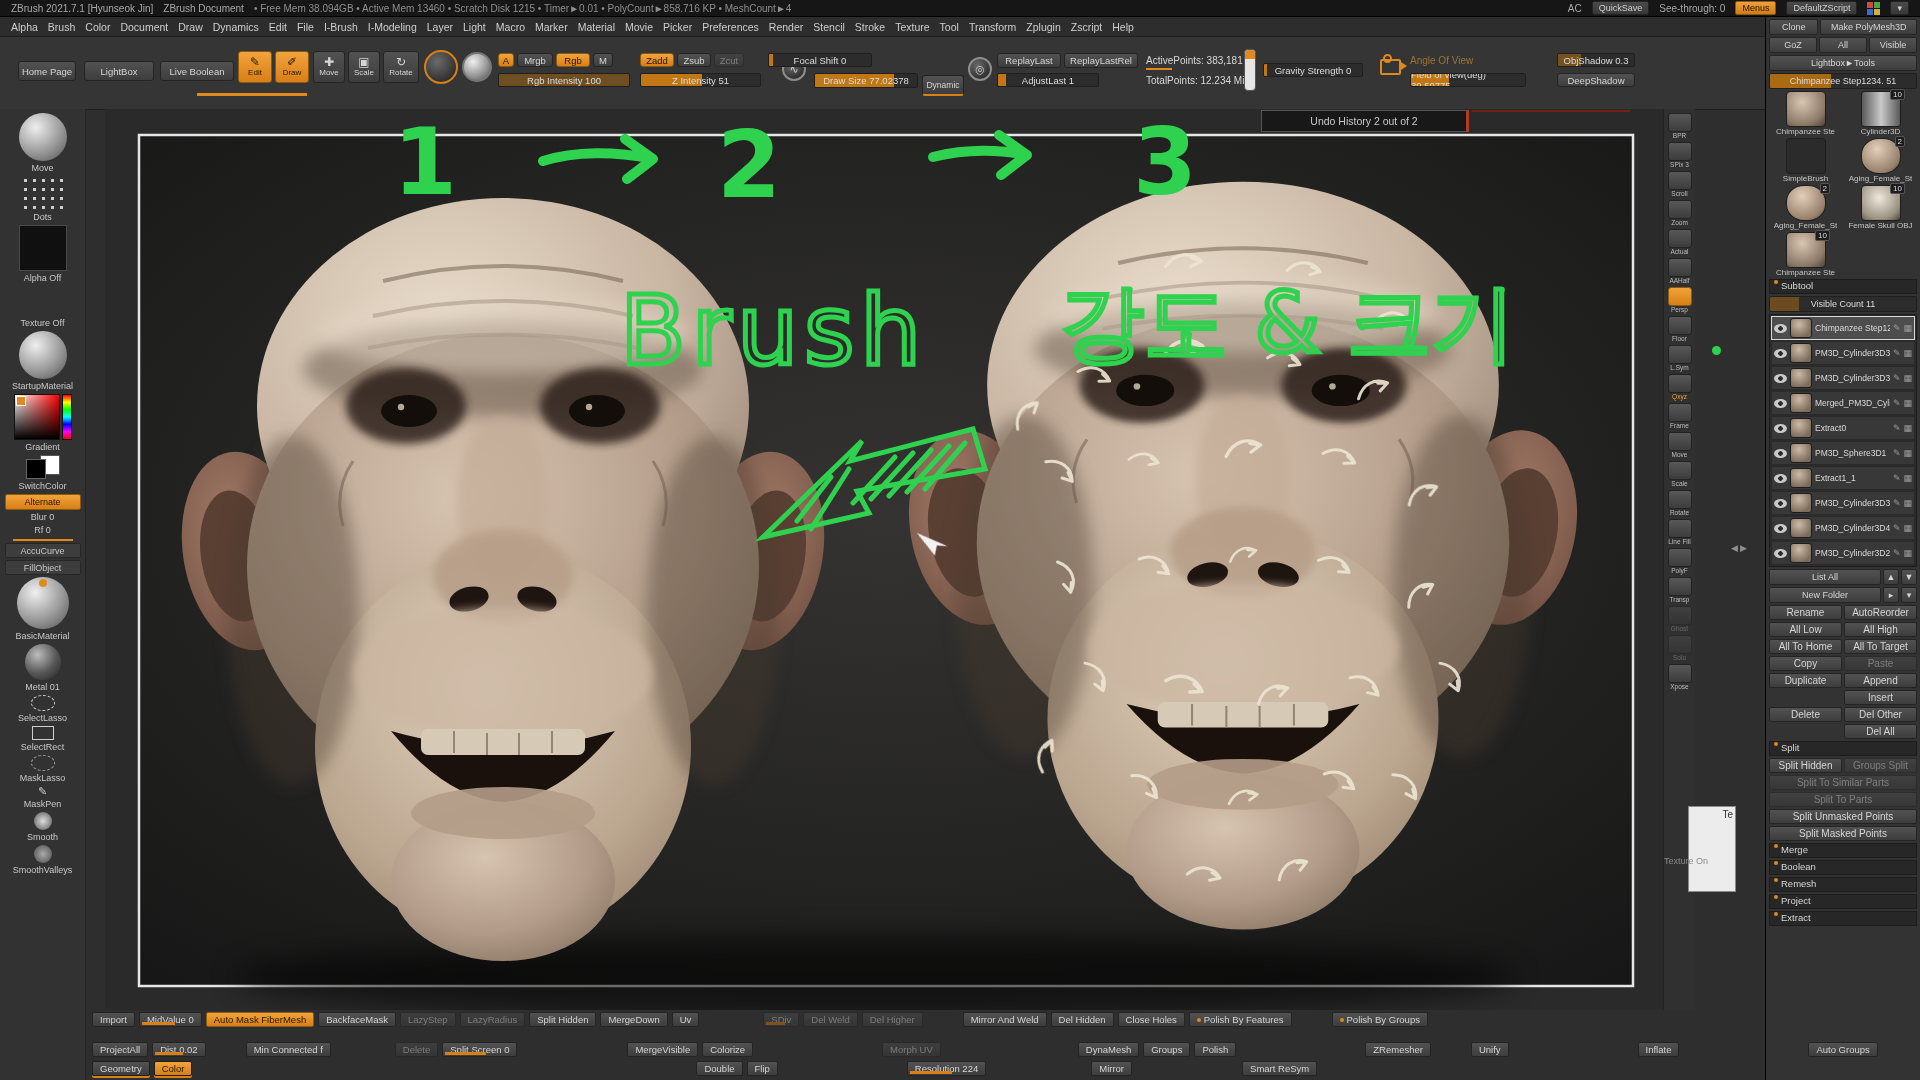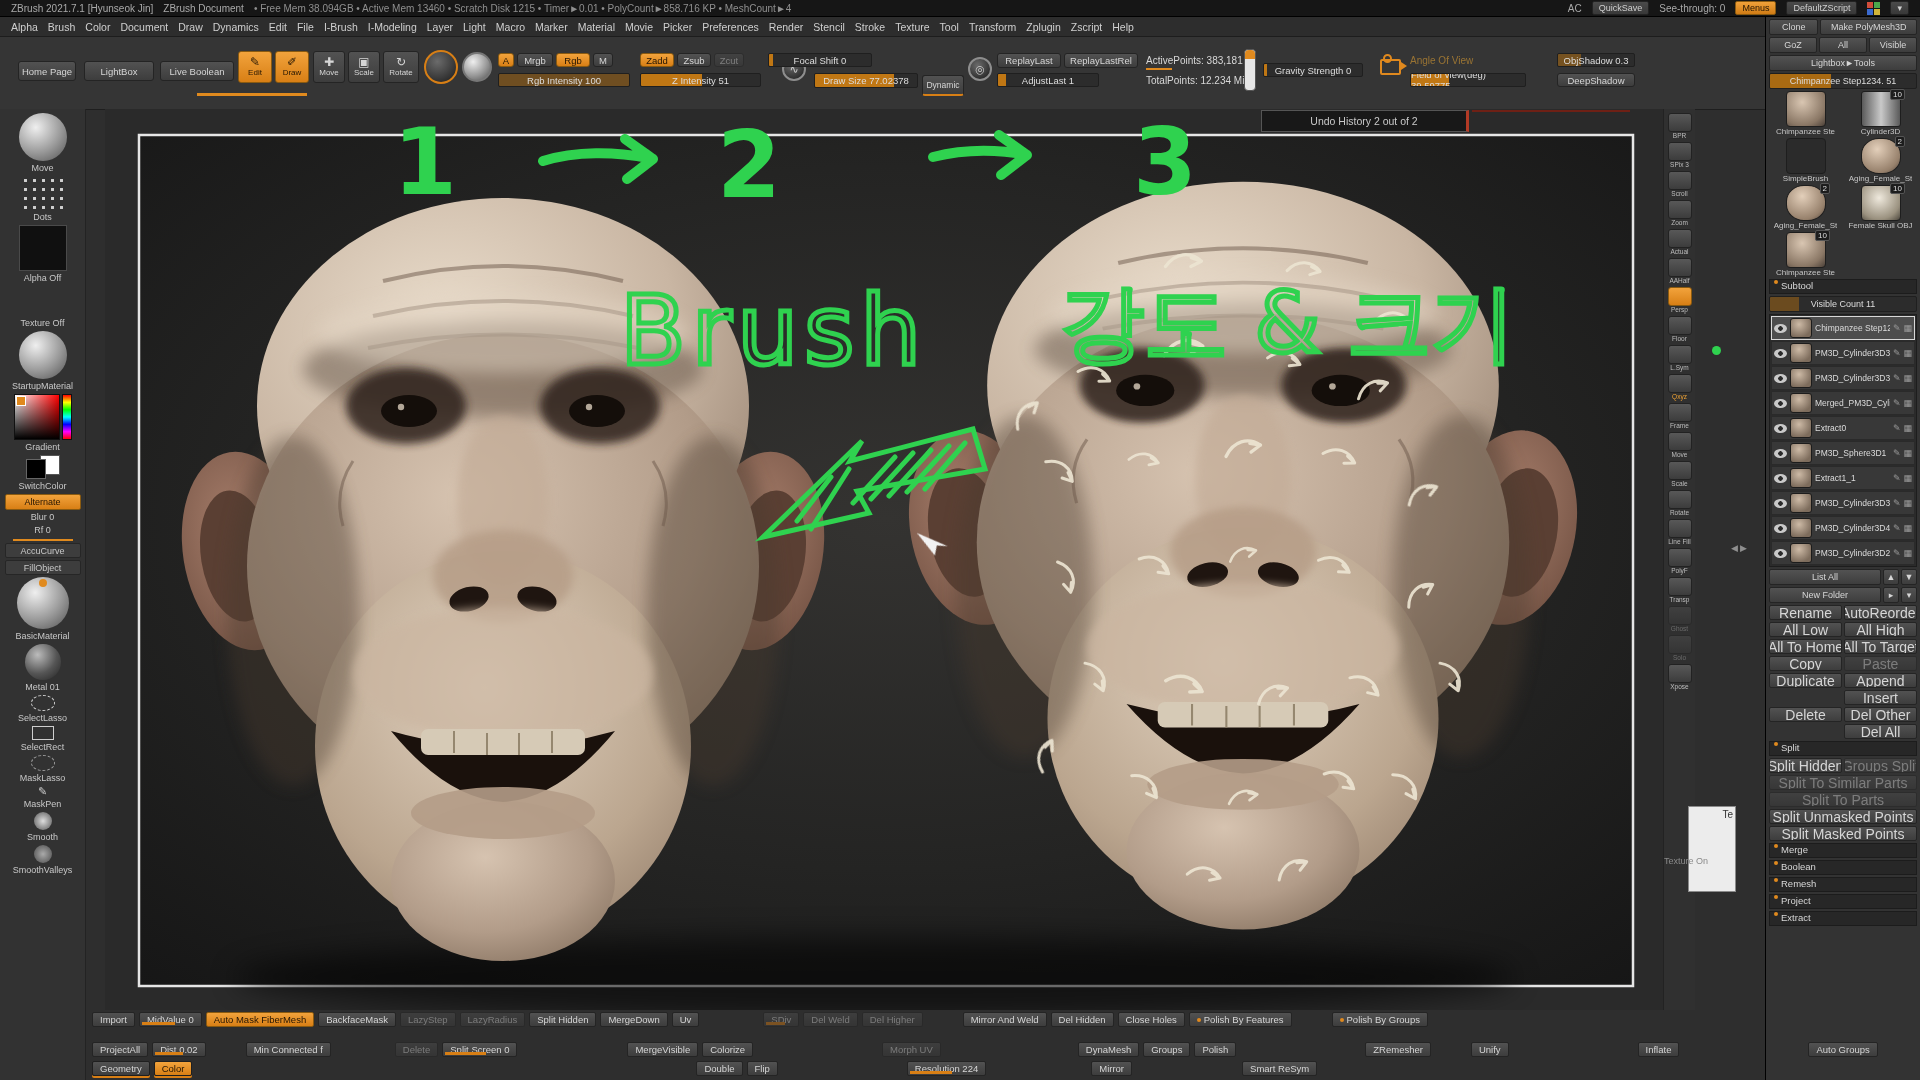--- a/index.html
+++ b/index.html
@@ -119,21 +119,21 @@
   .st-list{display:flex;flex-direction:column;gap:1px;background:#2b2b2b;border:1px solid #1d1d1d;padding:1px;position:relative}
   .st-row{display:flex;align-items:center;gap:3px;height:24px;background:#383838;border:1px solid #2a2a2a;padding:0 2px;box-sizing:border-box}
   .st-row.selected{background:#4d4d4d;border:1px solid #d8d8d8}
   .st-eye{width:13px;height:9px;border-radius:50%;background:radial-gradient(circle,#2a2a2a 2px,#c9c9c9 2.5px)}
   .st-thumb{width:20px;height:18px;border-radius:3px;background:radial-gradient(circle at 40% 30%,#cdbaa6,#7d6c5c 75%);border:1px solid #1c1c1c}
   .st-name{flex:1;font-size:8.5px;color:#dcdcdc;white-space:nowrap;overflow:hidden}
   .st-ico{font-size:9px;color:#9b9b9b}
   .mini{width:14px;flex:none}
   .grid2{display:grid;grid-template-columns:1fr 1fr;gap:2px}
   .gbtn{height:13px;background:linear-gradient(#525252,#3d3d3d);border:1px solid #242424;border-radius:2px;
-        display:flex;align-items:center;justify-content:center;color:#d6d6d6;font-size:14px;white-space:nowrap;overflow:hidden}
+        display:flex;align-items:center;justify-content:center;color:#d6d6d6;font-size:10px;white-space:nowrap;overflow:hidden}
   .gbtn.wide{grid-column:1 / span 2}
 
   
   .brow{position:absolute;left:92px;display:flex;gap:4px;align-items:center}
   .bbtn{position:relative;height:15px;background:linear-gradient(#525252,#3d3d3d);border:1px solid #242424;border-radius:2px;
         color:#d6d6d6;font-size:9.5px;display:flex;align-items:center;padding:0 7px;white-space:nowrap;box-sizing:border-box}
   .bbtn.active{background:linear-gradient(#f2a33c,#d87f15);color:#241503;border-color:#8a5a10}
   .bbtn.slider:after{content:"";position:absolute;left:2px;bottom:1px;width:55%;height:3px;background:#d87f15}
   .bbtn.dot:before{content:"";width:4px;height:4px;border-radius:50%;background:#e0891e;margin-right:3px}
   .bbtn.tab{border-color:#1f1f1f;box-shadow:0 2px 0 #d87f15}

